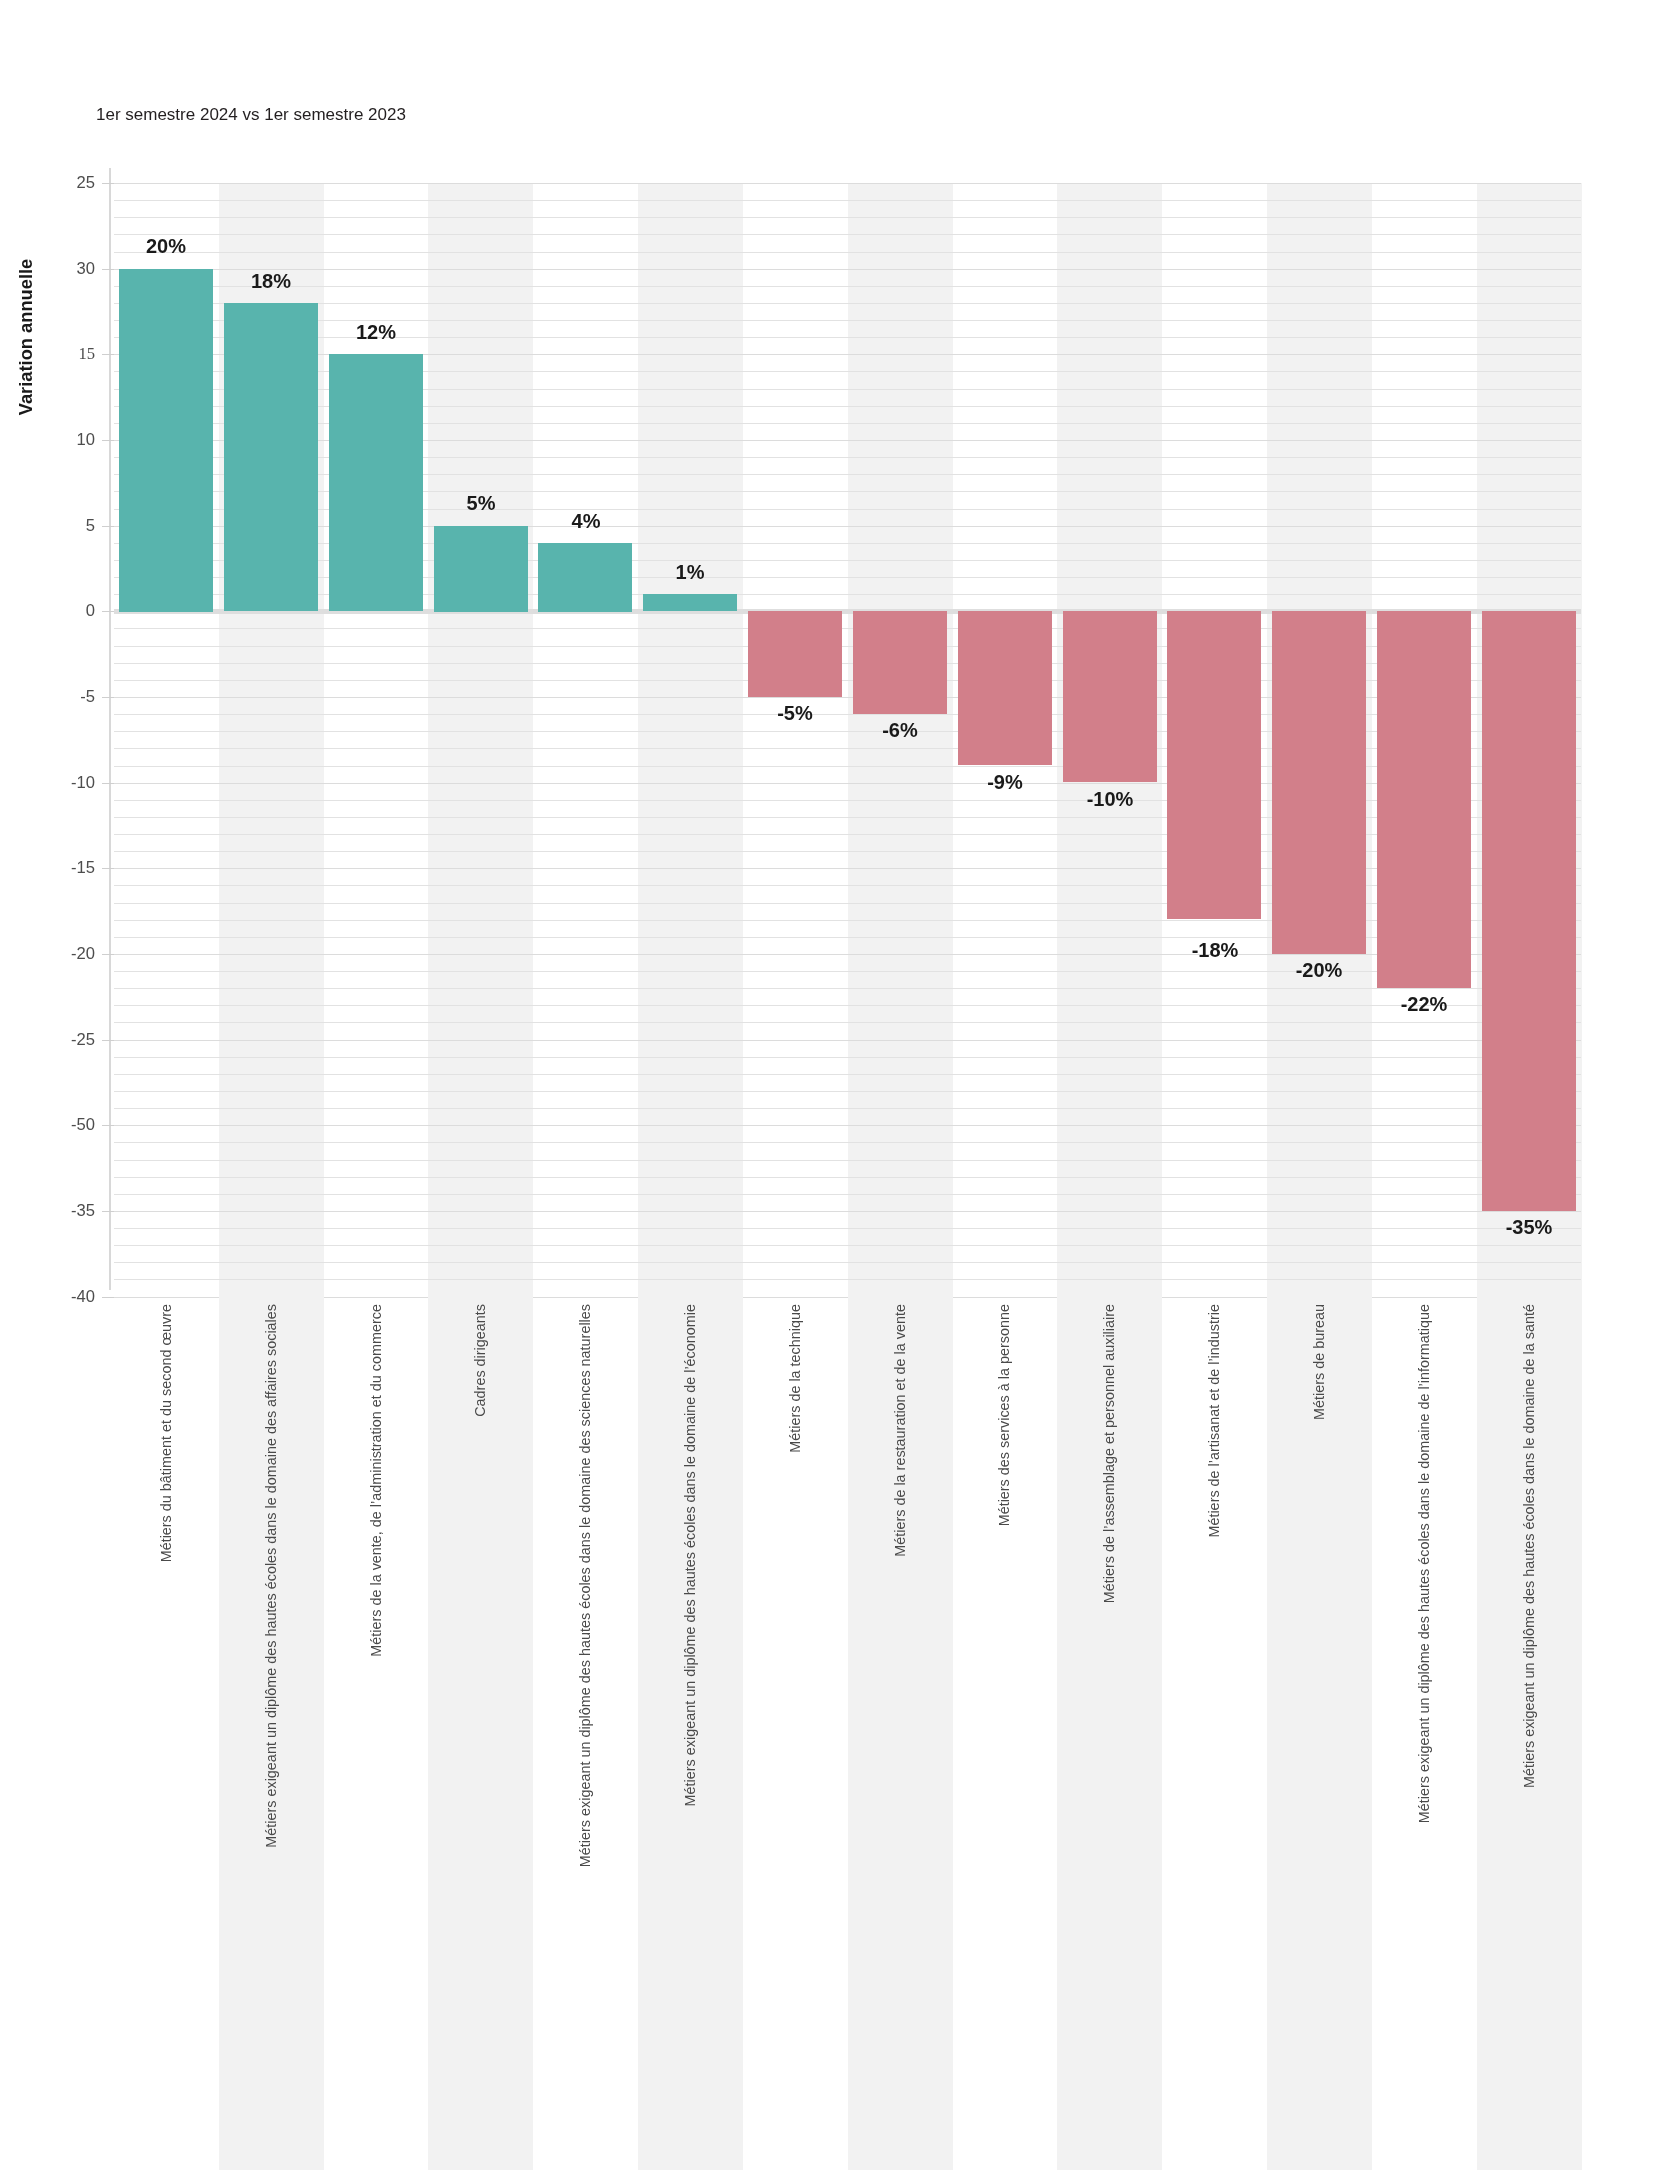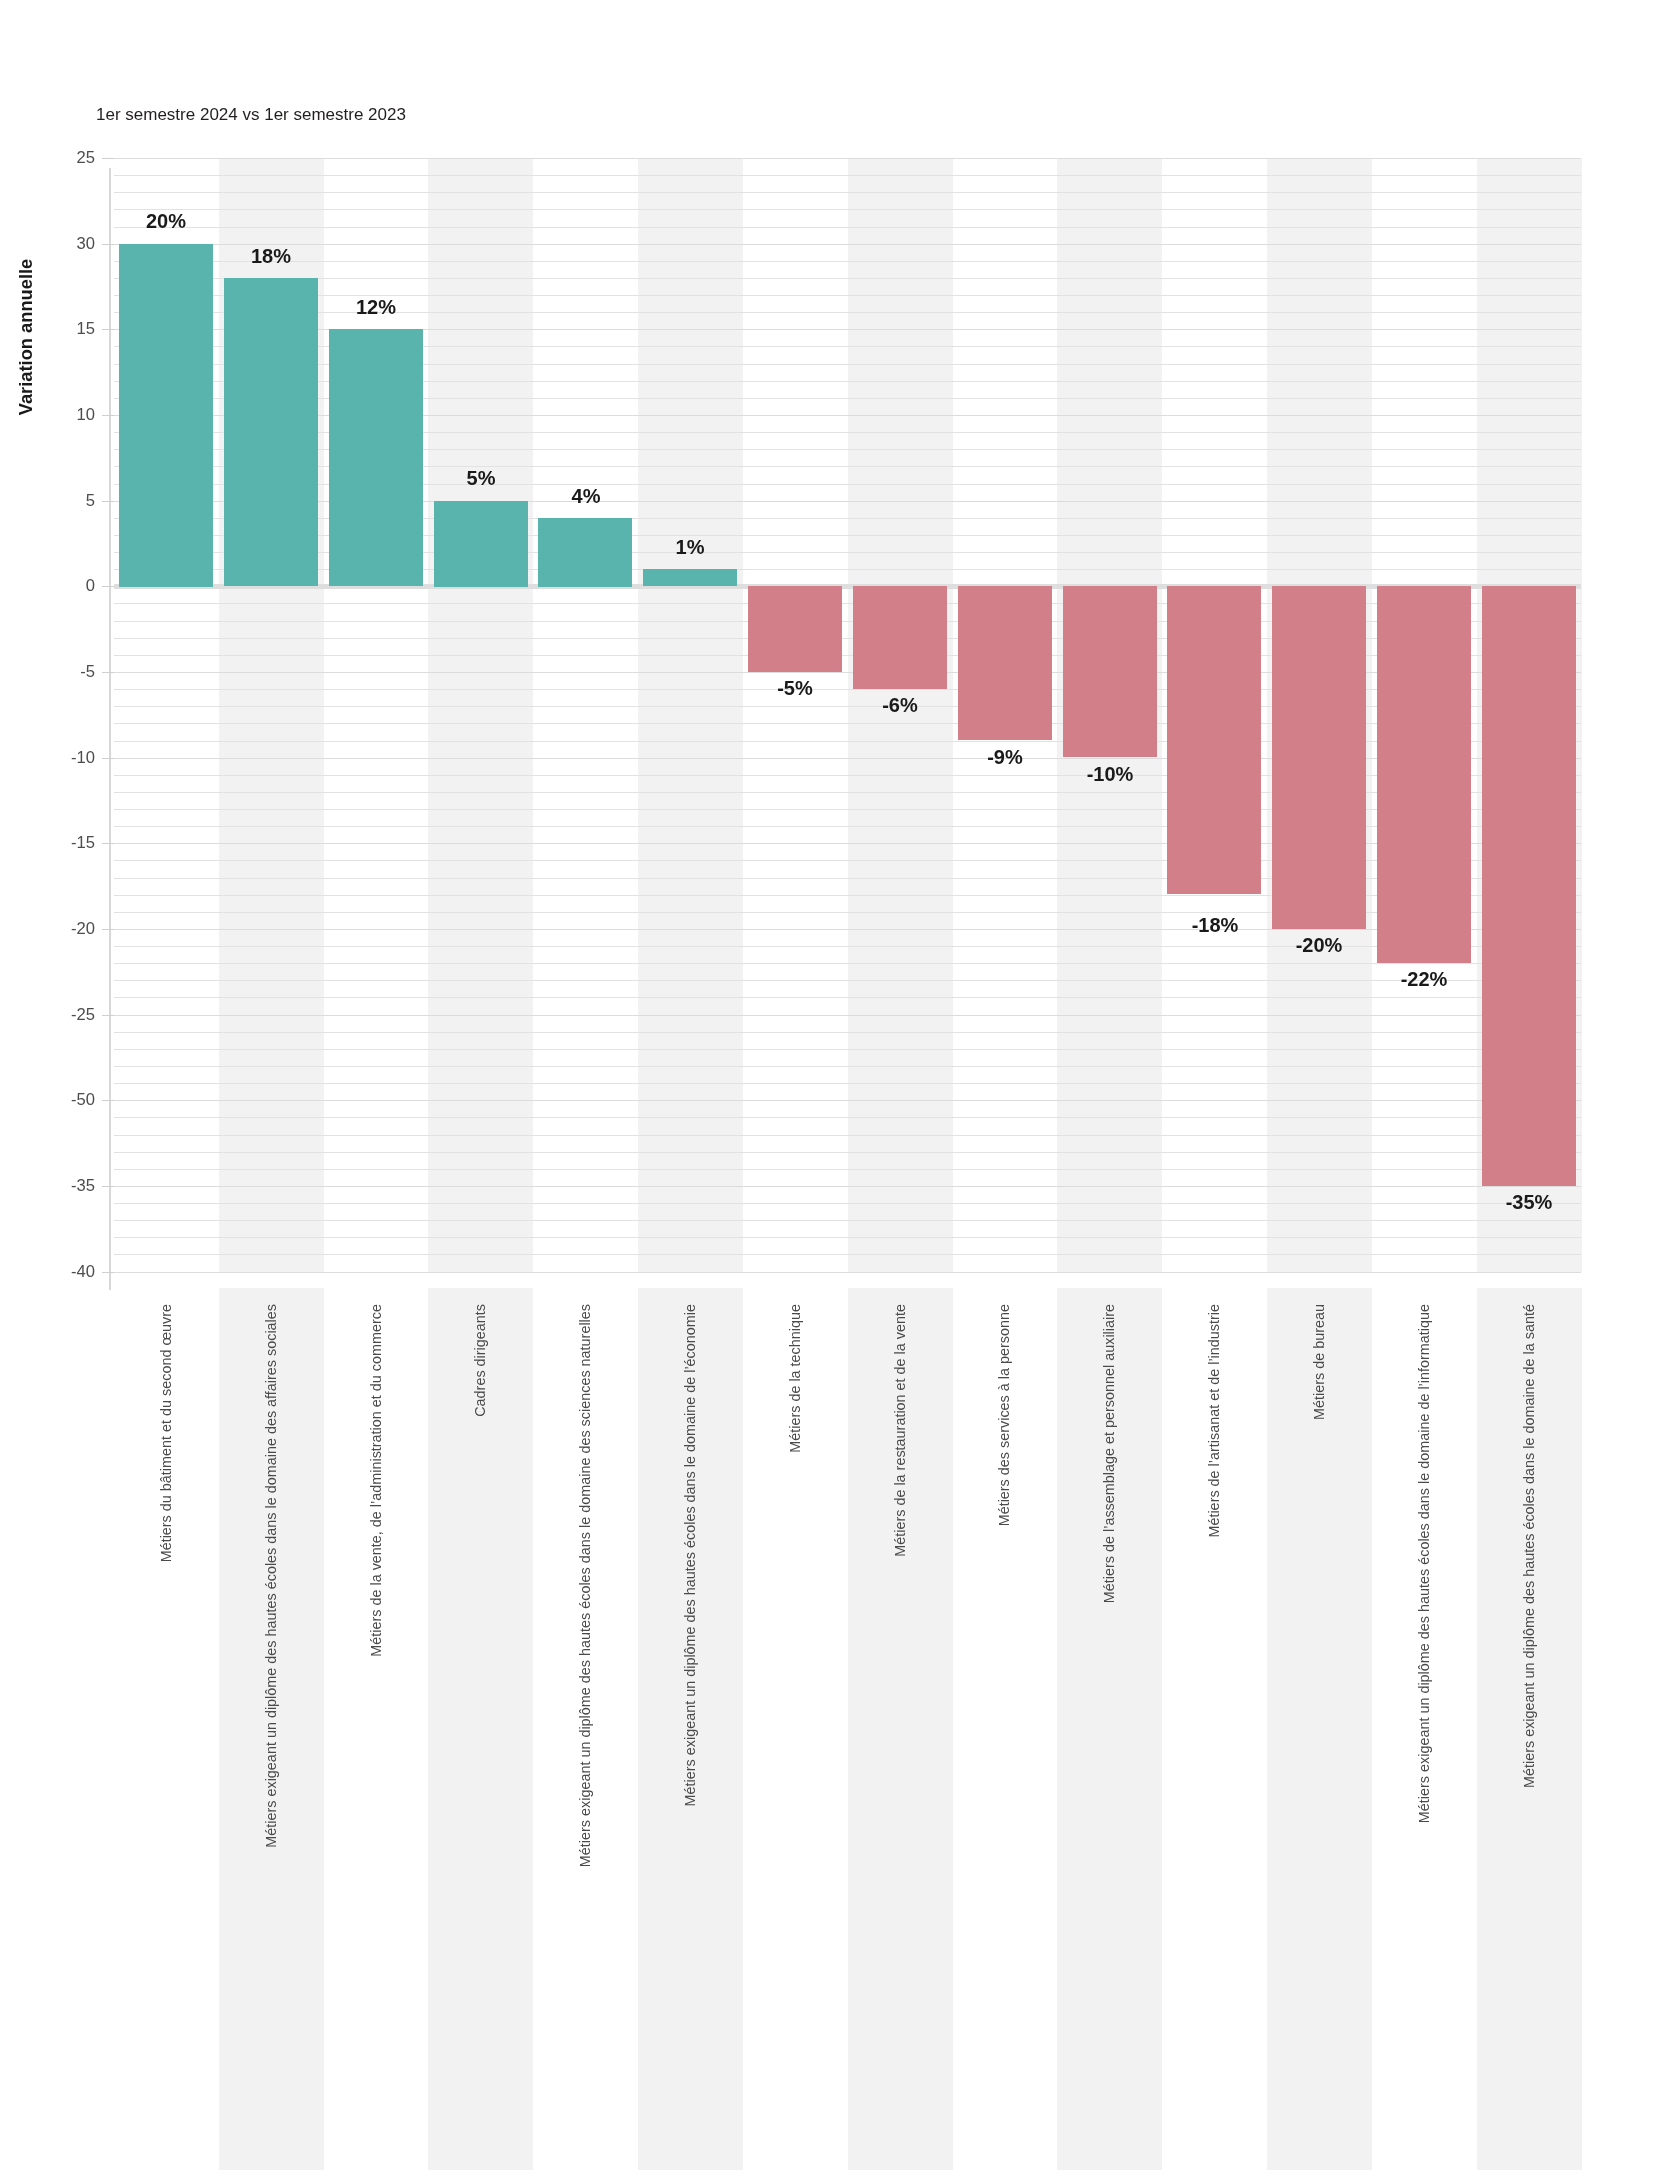--- a/index.html
+++ b/index.html
@@ -56,21 +56,21 @@
     white-space: nowrap;
     font-size: 18.3px;
     font-weight: bold;
     color: #1a1a1a;
   }
 
   
   #plot-wrap {
     position: absolute;
     left: 114px;
-    top: 158px;
+    top: 183px;
     width: 1467px;
     height: 1114px;
   }
 
   #bands { position: absolute; inset: 0; }
   .band {
     position: absolute;
     top: 0;
     bottom: 0;
     background: #f2f2f2;
@@ -256,21 +256,21 @@
         <div class="gridline" style="top: 34px;"></div>
         <div class="gridline" style="top: 17px;"></div>
         <div class="gridline major" style="top: 0px;"></div>
         <div class="gridline zero" style="top: 426px;"></div>
       </div>
     <div id="ticks">
         <div class="tick-label" style="top: 0px;">25</div>
         <div class="tick-dash" style="top: 0px;"></div>
         <div class="tick-label" style="top: 86px;">30</div>
         <div class="tick-dash" style="top: 86px;"></div>
-        <div class="tick-label" style="top: 171px;">15</div>
+        <div class="tick-label" style="top: 171px; font-family: Liberation Serif, serif;">15</div>
         <div class="tick-dash" style="top: 171px;"></div>
         <div class="tick-label" style="top: 257px;">10</div>
         <div class="tick-dash" style="top: 257px;"></div>
         <div class="tick-label" style="top: 343px;">5</div>
         <div class="tick-dash" style="top: 343px;"></div>
         <div class="tick-label" style="top: 428px;">0</div>
         <div class="tick-dash" style="top: 428px;"></div>
         <div class="tick-label" style="top: 514px;">-5</div>
         <div class="tick-dash" style="top: 514px;"></div>
         <div class="tick-label" style="top: 600px;">-10</div>

